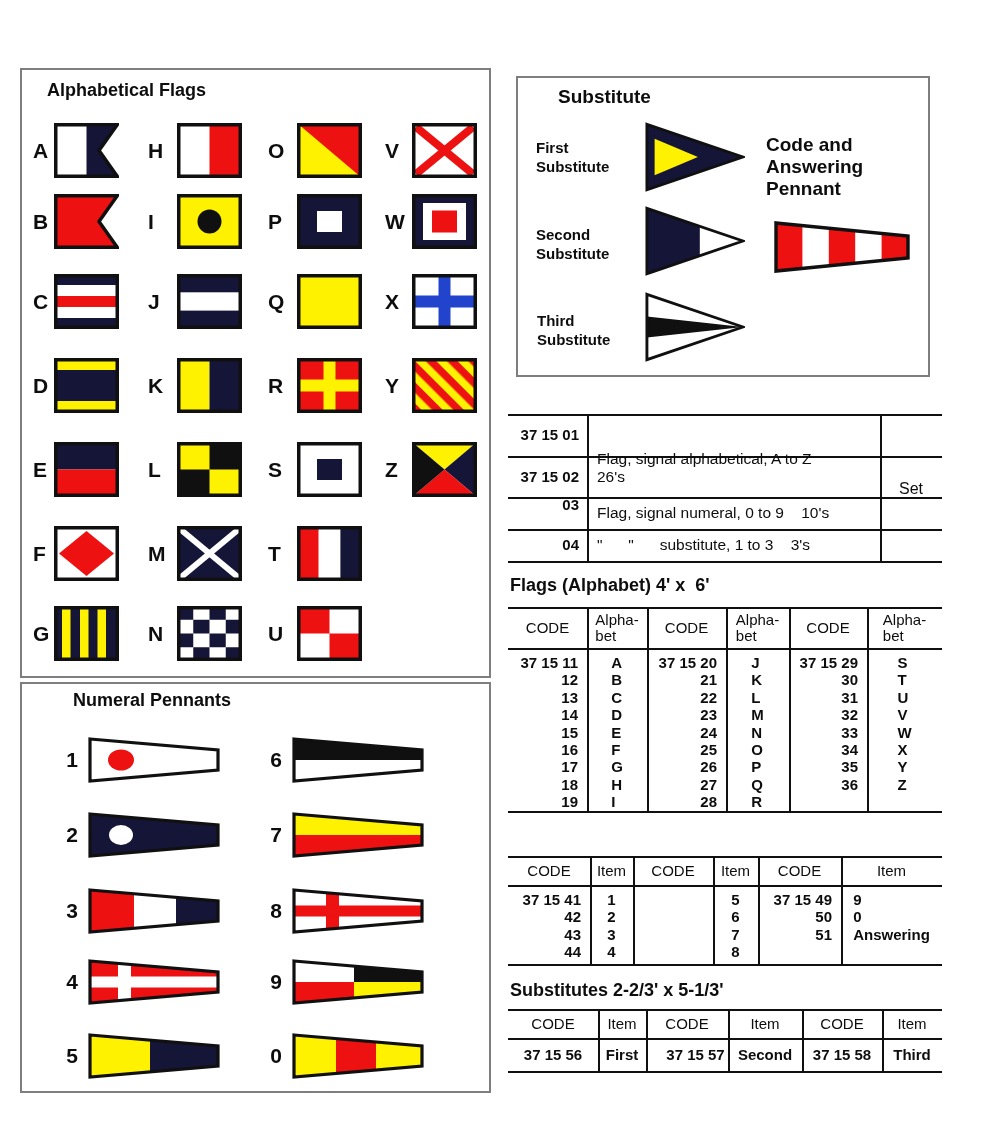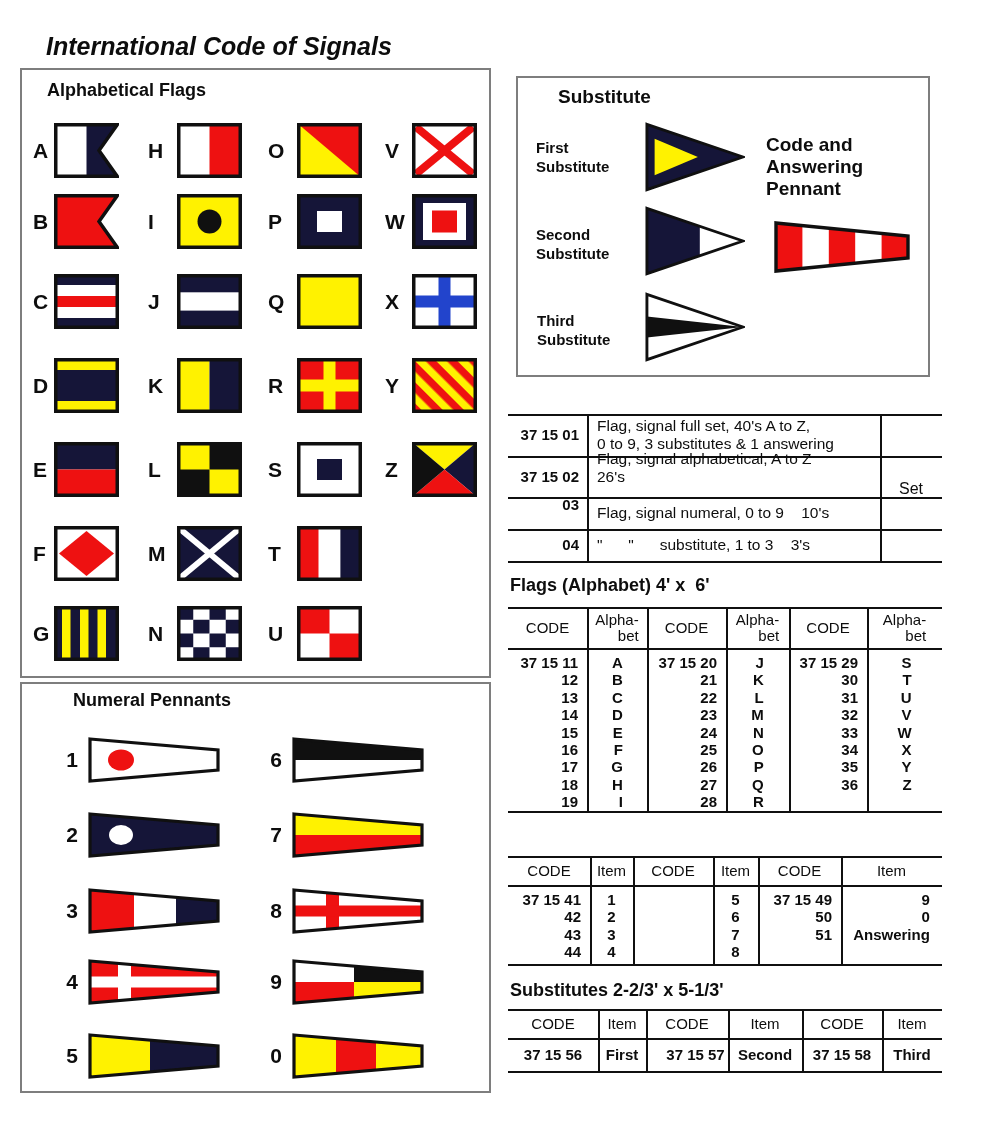--- a/index.html
+++ b/index.html
@@ -9,21 +9,21 @@
   .box{position:absolute;border:2px solid #7e7e7e;background:#fff;}
   .title{font-size:25px;font-weight:700;font-style:italic;white-space:pre;}
   .h1{font-size:18px;font-weight:700;white-space:pre-wrap;text-align:right;}
   .h2{font-size:19px;font-weight:700;white-space:pre-line;line-height:22px;}
   .unit{position:absolute;display:flex;align-items:center;}
   .fl{font-size:21px;font-weight:700;display:inline-block;}
   .pl{font-size:21px;font-weight:700;display:inline-block;text-align:center;}
   .hline{position:absolute;height:2px;background:#101010;}
   .vline{position:absolute;width:2px;background:#101010;}
   .cell{position:absolute;display:flex;align-items:center;font-size:15px;}
-  .cell.center{justify-content:center;text-align:right;}
+  .cell.center{justify-content:center;text-align:left;}
   .cell.right{justify-content:flex-end;text-align:right;}
   .cell.top{align-items:flex-start;}
   .code{font-weight:700;white-space:pre-line;line-height:17.4px;}
   .lets{font-weight:700;white-space:pre-line;line-height:17.4px;text-align:center;}
   .hdr{white-space:pre-line;line-height:16px;text-align:center;}
   .desc{font-size:15.5px;line-height:18px;white-space:pre-wrap;}
   .sublabel{font-size:15px;font-weight:700;white-space:pre-line;line-height:19px;}
   svg{display:block;}
 </style>
 </head>
@@ -39,21 +39,20 @@
     <clipPath id="ansClip">
           <polygon points="2,2 134,15 134,37 2,50"></polygon>
         </clipPath>
     <pattern id="ypat" width="15" height="15" patternUnits="userSpaceOnUse" patternTransform="rotate(-45)">
       <rect width="15" height="15" fill="#fff200"></rect>
           <rect x="7.5" width="7.5" height="15" fill="#ee1111"></rect>
     </pattern>
   </defs>
 </svg>
 
-<div class="abs title" style="left:46px;top:32px">International Code of Signals</div>
 
 <div class="box" style="left:20px;top:68px;width:467px;height:606px"></div>
 <div class="abs h1" style="left:47px;top:80px">Alphabetical Flags</div>
 
 <div class="unit" style="left:33px;top:123px;height:55px">
   <span class="fl" style="width:21px">A</span>
   <svg width="65" height="55" viewBox="0 0 65 55">
     <polygon points="1.75,1.75 63.25,1.75 45,27.5 63.25,53.25 1.75,53.25" fill="#fff"></polygon>
     <polygon points="32.5,1.75 63.25,1.75 45,27.5 63.25,53.25 32.5,53.25" fill="#151538"></polygon>
     <polygon points="1.75,1.75 63.25,1.75 45,27.5 63.25,53.25 1.75,53.25" fill="none" stroke="#101010" stroke-width="3.5"></polygon>
@@ -432,22 +431,20 @@
 
 <div class="hline" style="left:508px;top:414px;width:434px"></div>
 <div class="hline" style="left:508px;top:456px;width:434px"></div>
 <div class="hline" style="left:508px;top:497px;width:434px"></div>
 <div class="hline" style="left:508px;top:529px;width:434px"></div>
 <div class="hline" style="left:508px;top:561px;width:434px"></div>
 <div class="vline" style="left:587px;top:414px;height:149px"></div>
 <div class="vline" style="left:880px;top:414px;height:149px"></div>
 
 <div class="cell right code" style="left:508px;top:414px;width:71px;height:42px">37 15 01</div>
-<div class="cell desc" style="left:597px;top:414px;width:278px;height:42px">Flag, signal full set, 40's A to Z,
-0 to 9, 3 substitutes &amp; 1 answering</div>
 <div class="cell right code" style="left:508px;top:456px;width:71px;height:41px">37 15 02</div>
 <div class="cell desc" style="left:597px;top:456px;width:278px;height:24px">Flag, signal alphabetical, A to Z
 26's</div>
 <div class="cell right code" style="left:508px;top:497px;width:71px;height:16px">03</div>
 <div class="cell desc" style="left:597px;top:497px;width:282px;height:32px">Flag, signal numeral, 0 to 9    10's</div>
 <div class="cell right code" style="left:508px;top:529px;width:71px;height:32px">04</div>
 <div class="cell desc" style="left:597px;top:529px;width:282px;height:32px">"      "      substitute, 1 to 3    3's</div>
 <div class="cell center" style="left:880px;top:414px;width:62px;height:149px;font-size:16px">Set</div>
 
 <div class="abs h1" style="left:510px;top:575px">Flags (Alphabet) 4' x  6'</div>

